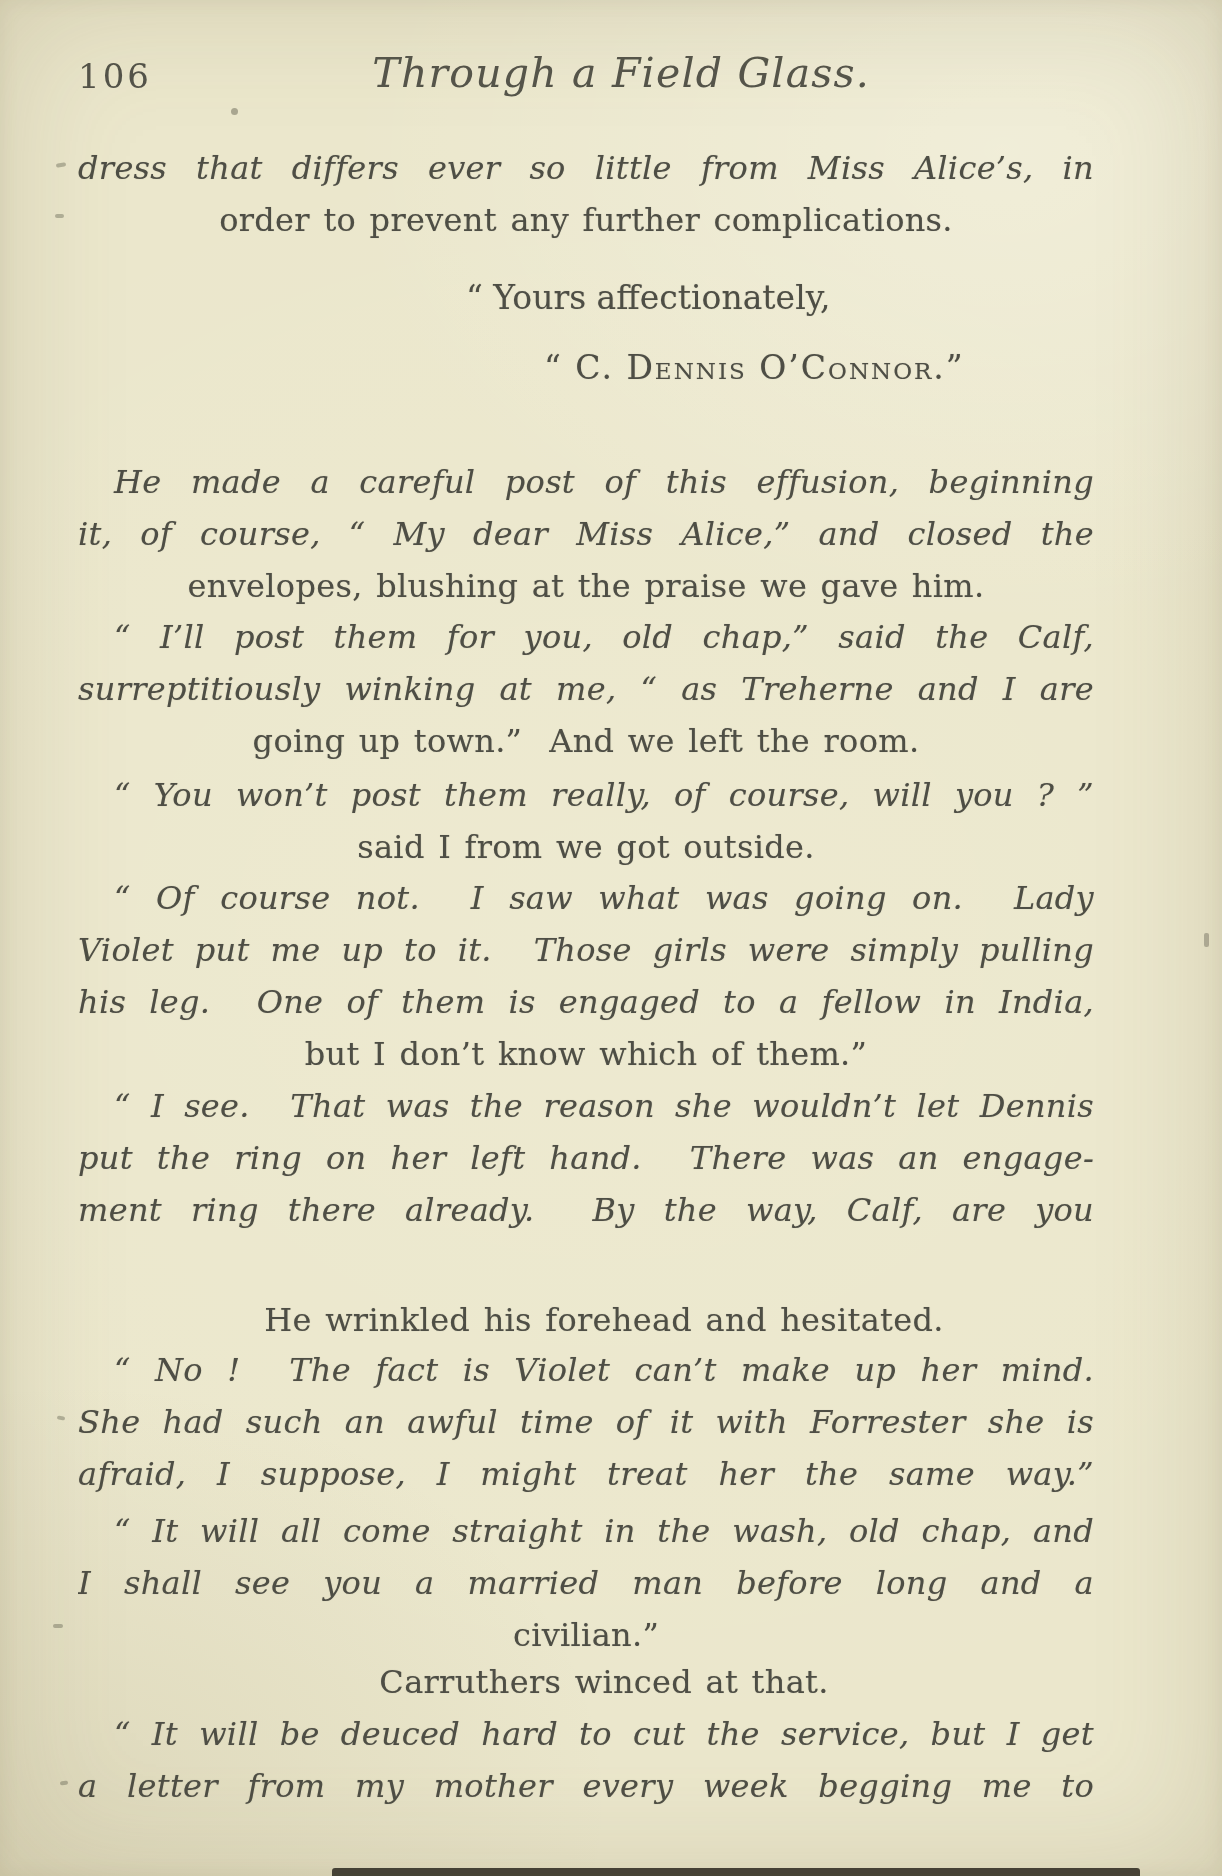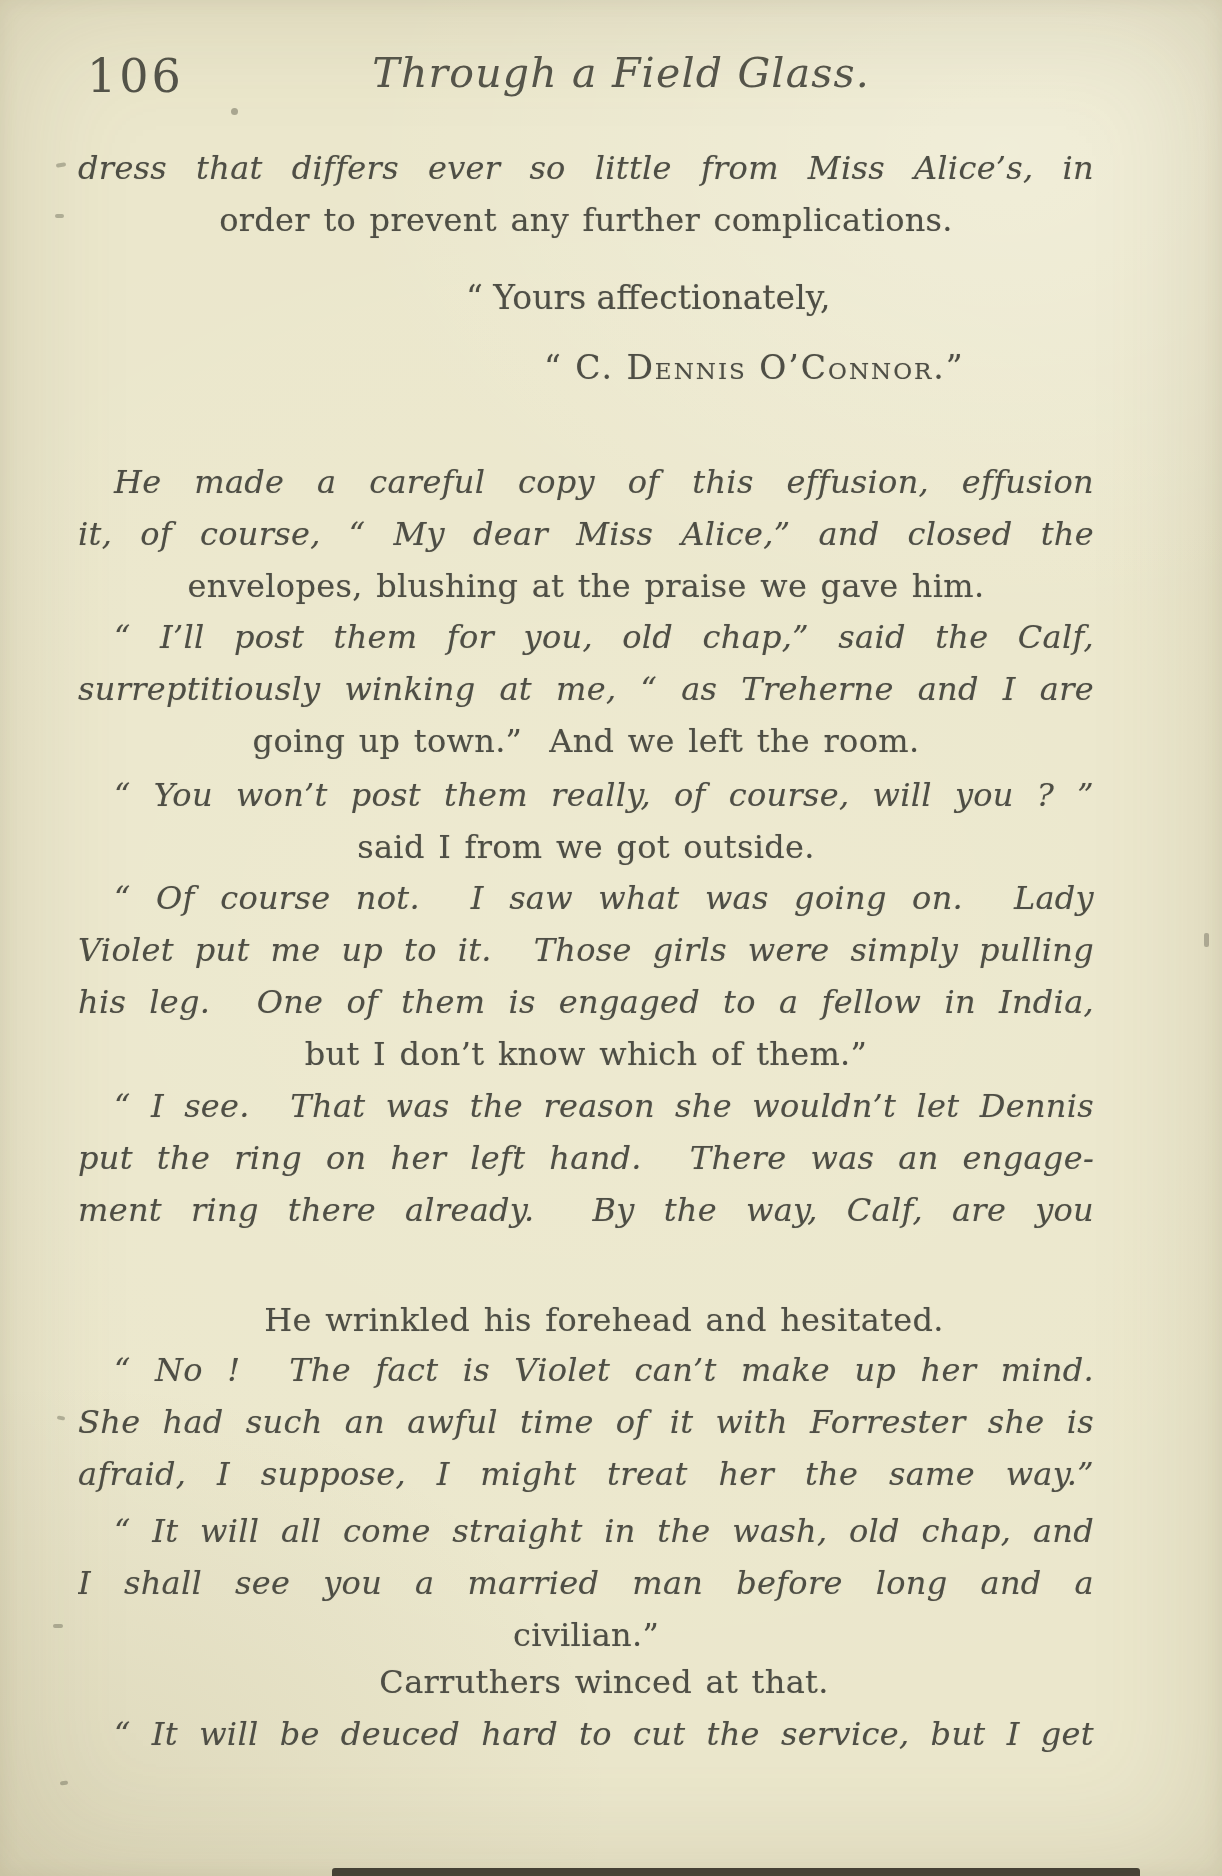--- a/index.html
+++ b/index.html
@@ -16,21 +16,21 @@
       #ebe7cc;
     overflow:hidden;
   }
   .vignette{
     position:absolute;inset:0;pointer-events:none;
     box-shadow: inset 0 0 130px rgba(112,97,55,.20), inset 0 0 20px rgba(120,105,65,.10);
   }
   
   .pagenum{
     position:absolute;left:78px;top:52px;
-    font-size:46px;line-height:48px;letter-spacing:3px;color:#53534a;margin-left:9px;
+    font-size:34px;line-height:48px;letter-spacing:3px;color:#53534a;
   }
   .runhead{
     position:absolute;left:150px;top:46px;width:720px;
     text-align:right;font-style:italic;font-size:41px;line-height:54px;
     letter-spacing:1.2px;color:#55554b;
   }
   
   .para{
     position:absolute;left:78px;width:1016px;
   }
@@ -80,21 +80,21 @@
 
   <div class="para" style="top:142px">
     <div class="ln j">dress that differs ever so little from Miss Alice’s, in</div>
     <div class="ln l">order to prevent any further complications.</div>
   </div>
 
   <div class="closing">“ Yours affectionately,</div>
   <div class="signature">“ C. Dennis O’Connor.”</div>
 
   <div class="para indent" style="top:456px">
-    <div class="ln j">He made a careful copy of this effusion, effusion</div>
+    <div class="ln j">He made a careful post of this effusion, beginning</div>
     <div class="ln j">it, of course, “ My dear Miss Alice,” and closed the</div>
     <div class="ln l">envelopes, blushing at the praise we gave him.</div>
   </div>
 
   <div class="para indent" style="top:611px">
     <div class="ln j">“ I’ll post them for you, old chap,” said the Calf,</div>
     <div class="ln j">surreptitiously winking at me, “ as Treherne and I are</div>
     <div class="ln l">going up town.”&nbsp;  And we left the room.</div>
   </div>
 
@@ -131,20 +131,21 @@
     <div class="ln j">I shall see you a married man before long and a</div>
     <div class="ln l">civilian.”</div>
   </div>
 
   <div class="para indent" style="top:1656px">
     <div class="ln l">Carruthers winced at that.</div>
   </div>
 
   <div class="para indent" style="top:1708px">
     <div class="ln j">“ It will be deuced hard to cut the service, but I get</div>
+    <div class="ln j">a letter from my mother every week begging me to</div>
   </div>
 
   <div class="speck s1"></div>
   <div class="speck s2"></div>
   <div class="mark m1"></div>
   <div class="mark m2"></div>
   <div class="mark m3"></div>
   <div class="mark m4"></div>
   <div class="mark m5"></div>
   <div class="edge-bar"></div>

